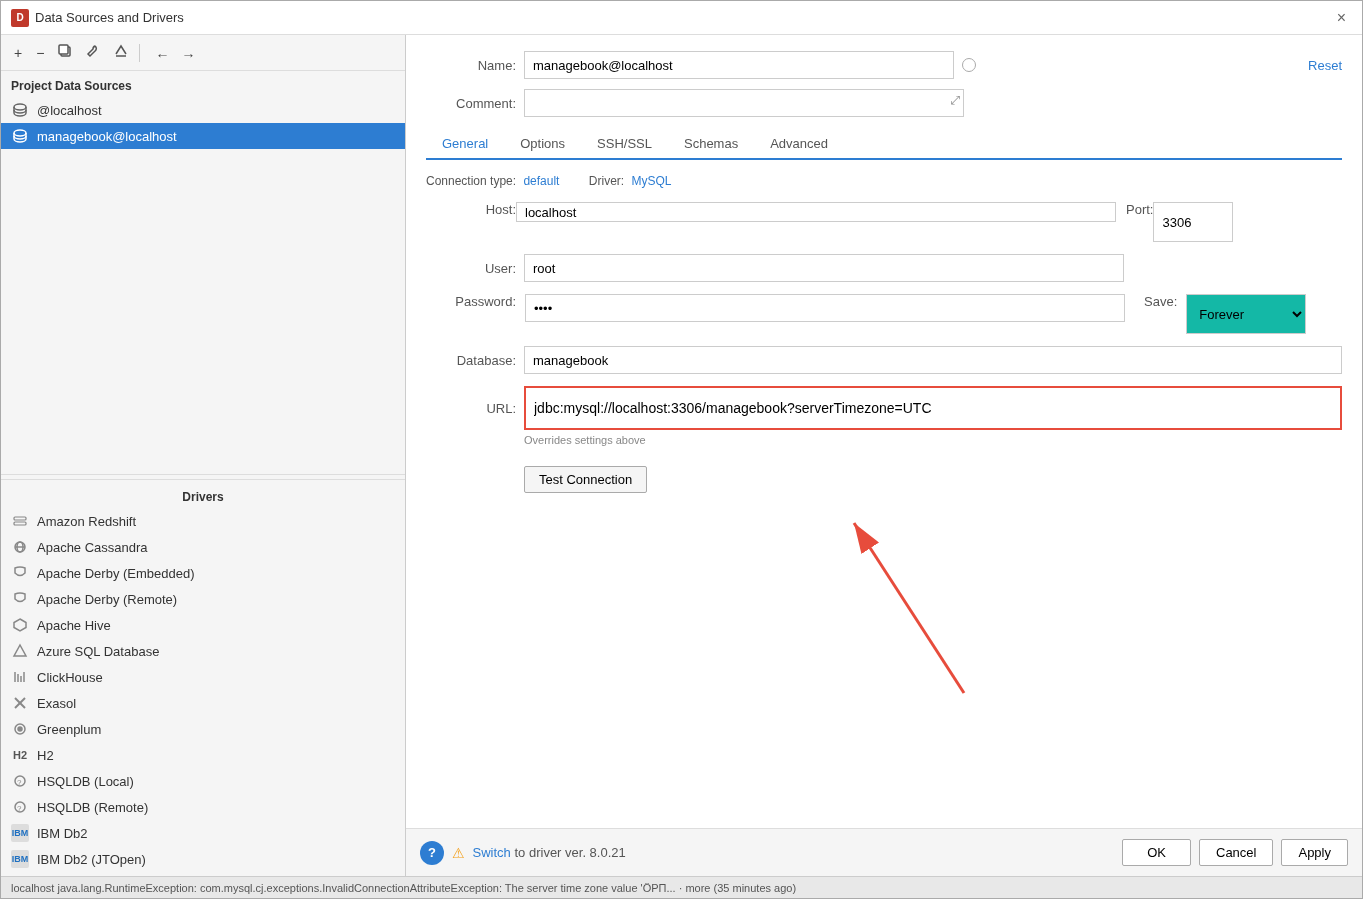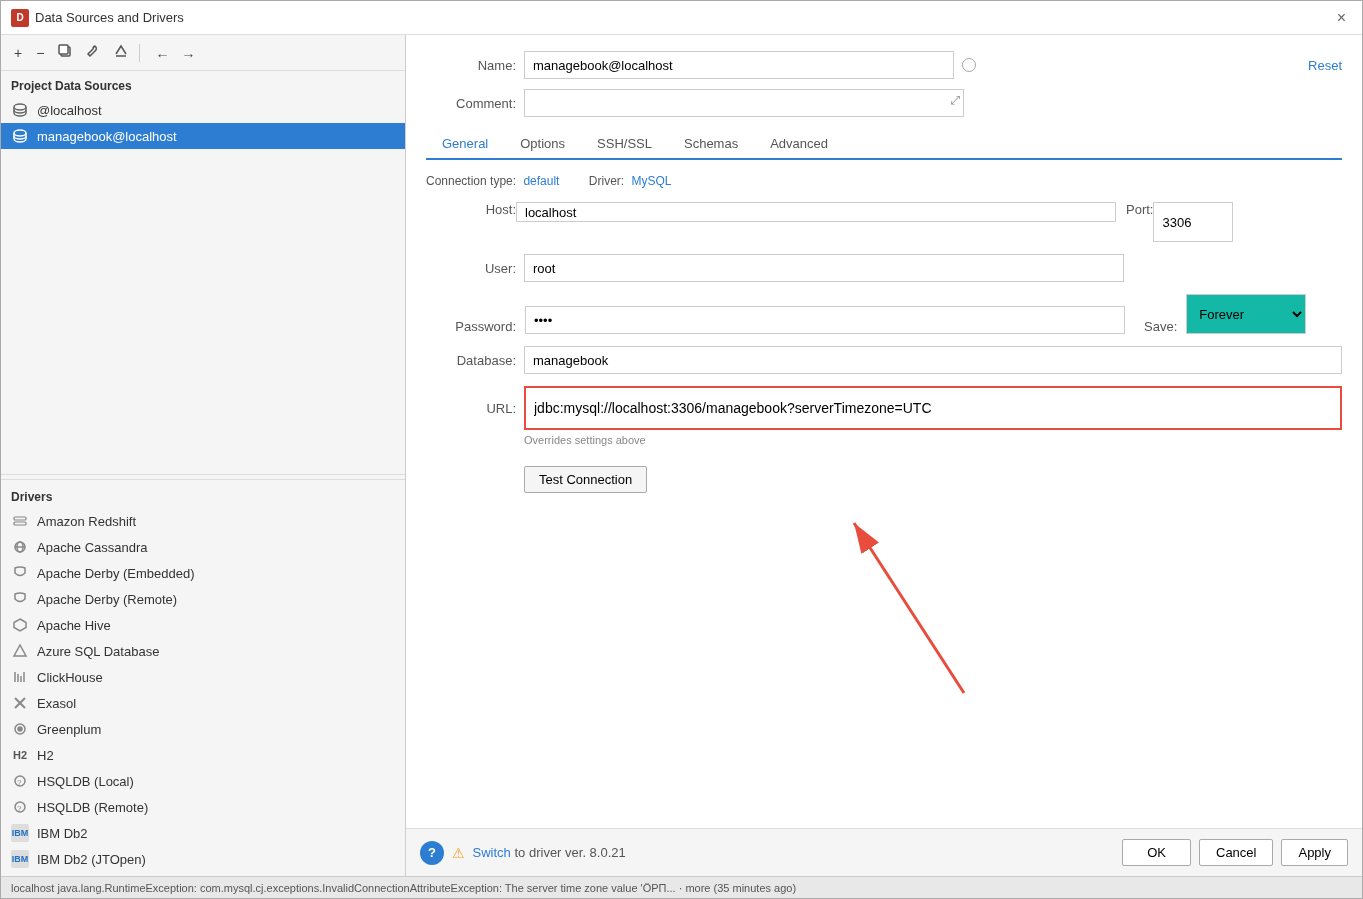--- a/index.html
+++ b/index.html
@@ -109,20 +109,21 @@
       flex-shrink: 0;
     }
 
     .driver-section-label {
       font-weight: bold;
       font-size: 12px;
       color: #333;
       padding: 10px 10px 4px 10px;
       border-top: 1px solid #ddd;
       margin-top: 4px;
+      text-align: center;
     }
 
     
     .right-panel {
       flex: 1;
       background: #fff;
       display: flex;
       flex-direction: column;
       overflow: hidden;
     }
@@ -217,21 +218,21 @@
     .port-input {
       border: 1px solid #ccc;
       padding: 19px 8px;
       font-size: 13px;
       height: 28px;
       width: 80px;
     }
 
     .save-row {
       display: flex;
-      align-items: flex-end;
+      align-items: flex-start;
       gap: 9px;
       margin-bottom: 12px;
     }
     .save-select {
       border: 1px solid #ccc;
       padding: 0 8px;
       font-size: 13px;
       height: 40px;
       background: #14b8a6;
       min-width: 120px;

